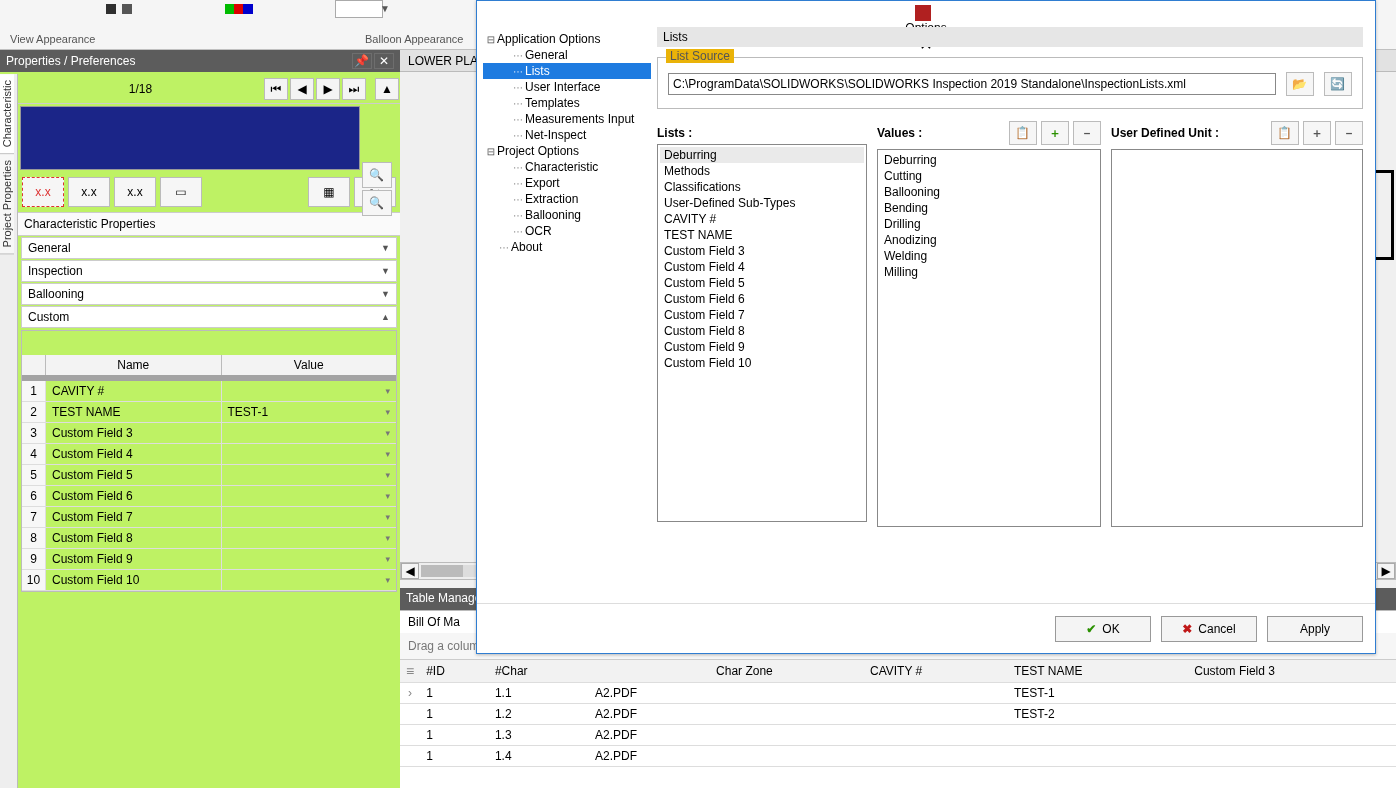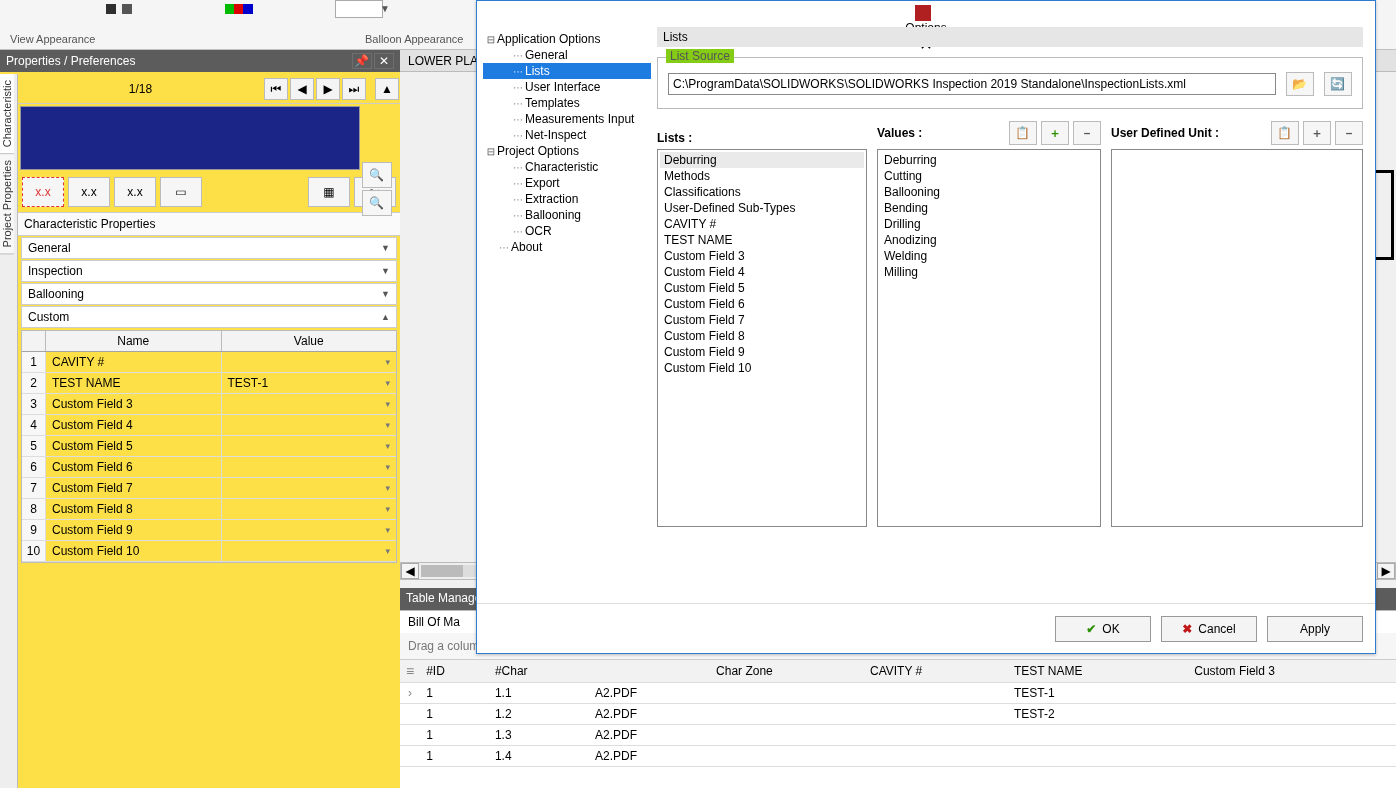--- a/index.html
+++ b/index.html
@@ -10,21 +10,21 @@
   .ribbon .grouplabel { position: absolute; bottom: 4px; font-size: 11px; color: #555; }
   .ribbon .grouplabel.va { left: 10px; }
   .ribbon .grouplabel.ba { left: 365px; }
   .ribbon .swatch { position:absolute; top:4px; width:10px;height:10px; }
   .swatch.a{left:106px;background:#2f2f2f;} .swatch.b{left:122px;background:#555;}
   .swatch.c{left:225px;background:#0b0;} .swatch.d{left:234px;background:#d00;} .swatch.e{left:243px;background:#00c;}
   .ribbon .shapebox{position:absolute;left:335px;top:0;width:48px;height:18px;border:1px solid #aaa;background:#fff;}
   .ribbon .shapearrow{position:absolute;left:380px;top:3px;font-size:10px;color:#555;}
 
   
-  .prefs { position: absolute; left: 0; top: 50px; width: 400px; height: 738px; background: #fde047; }
+  .prefs { position: absolute; left: 0; top: 50px; width: 400px; height: 738px; background: #bef264; }
   .prefs-title { background:#5c5c5c; color:#fff; padding:3px 6px; display:flex; align-items:center; }
   .prefs-title span{flex:1;}
   .prefs-title .pin,.prefs-title .close{ width:20px;height:16px;background:#5c5c5c;border:1px solid #6e6e6e;color:#fff;display:flex;align-items:center;justify-content:center;margin-left:2px;cursor:pointer;}
   .prefs-side { position:absolute;left:0;top:24px;width:18px;height:714px;background:#eee;border-right:1px solid #bbb;}
   .prefs-side .tab{ writing-mode:vertical-rl; transform:rotate(180deg); padding:6px 1px; font-size:11px; color:#333; border-top:1px solid #bbb;background:#f7f7f7;}
   .prefs-side .tab.active{background:#fff;}
 
   .prefs-body{ position:absolute; left:18px; top:24px; right:0; bottom:0; }
   .navrow{ display:flex;align-items:center;justify-content:space-between;height:30px;border-bottom:1px solid #ccc;}
   .navrow .counter{flex:1;text-align:center;}
@@ -33,21 +33,21 @@
   .sidebtns{ position:absolute;right:2px;top:56px;width:36px;}
   .sidebtns button{width:30px;height:26px;margin-bottom:2px;border:1px solid #bbb;background:#f6f6f6;cursor:pointer;display:flex;align-items:center;justify-content:center;}
   .iconrow{ display:flex;gap:4px;padding:4px 4px; align-items:center; height:40px;}
   .iconrow .btn{width:42px;height:30px;border:1px solid #bbb;background:#f6f6f6;display:flex;align-items:center;justify-content:center;cursor:pointer;}
   .iconrow .btn.red{border:1px dashed #d33;color:#d33;}
   .iconrow .spacer{flex:1;}
   .section-head{ padding:4px 6px;border-top:1px solid #ccc;border-bottom:1px solid #ccc;background:#fafafa;}
   .combo{ display:flex;align-items:center;padding:3px 6px;border:1px solid #ccc;margin:1px 3px;background:#fff;cursor:pointer;justify-content:space-between;}
   .combo .caret{font-size:9px;color:#555;}
   .grid{ margin:2px 3px;border:1px solid #bbb;}
-  .grid .hdr{display:flex;background:#f3f3f3;border-bottom:1px solid #a3a3a3;}
+  .grid .hdr{display:flex;background:#f3f3f3;border-bottom:6px solid #a3a3a3;margin-top:24px;}
   .grid .hdr div{flex:1;padding:3px 6px;text-align:center;border-right:1px solid #bbb;}
   .grid .hdr div:first-child{flex:0 0 24px;}
   .grid .hdr div:last-child{border-right:none;}
   .grid .row{display:flex;border-bottom:1px solid #ddd;}
   .grid .row .num{flex:0 0 24px;text-align:center;padding:3px 2px;border-right:1px solid #ddd;background:#f7f7f7;}
   .grid .row .cell{flex:1;padding:3px 6px;border-right:1px solid #ddd;display:flex;align-items:center;}
   .grid .row .cell:last-child{border-right:none;justify-content:space-between;}
   .grid .row .cell .caret{font-size:9px;color:#777;}
 
   
@@ -78,25 +78,25 @@
   .tree .node{display:flex;align-items:center;padding:1px 2px;cursor:pointer;}
   .tree .twist{width:12px;text-align:center;color:#555;font-size:10px;}
   .tree .dots{color:#888;margin:0 2px;font-size:10px;}
   .tree .node.sel{background:#1e7be0;color:#fff;}
   .tree .lvl1{padding-left:2px;}
   .tree .lvl2{padding-left:28px;}
 
   .main{ flex:1; padding:0 6px; }
   .main .heading{background:#e6e6e6;padding:3px 6px;margin-bottom:10px;}
   .fieldset{border:1px solid #bbb;padding:14px 10px 12px 10px;position:relative;margin-bottom:12px;}
-  .fieldset .legend{position:absolute;top:-9px;left:8px;background:#84cc16;padding:0 4px;color:#555;}
+  .fieldset .legend{position:absolute;top:-9px;left:8px;background:#eab308;padding:0 4px;color:#555;}
   .pathrow{display:flex;gap:10px;align-items:center;}
   .pathrow input{flex:1;border:1px solid #888;padding:3px 4px;font-size:12px;}
   .iconbtn{width:28px;height:24px;border:1px solid #bbb;background:#f6f6f6;display:flex;align-items:center;justify-content:center;cursor:pointer;}
-  .listsrow{display:flex;gap:10px;align-items:flex-end;}
+  .listsrow{display:flex;gap:10px;align-items:center;}
   .colhead{display:flex;align-items:center;margin-bottom:4px;gap:4px;}
   .colhead .lbl{font-weight:bold;flex:1;}
   .listbox{border:1px solid #888;height:378px;padding:2px;overflow:auto;}
   .listbox .item{padding:1px 4px;cursor:pointer;}
   .listbox .item.sel{background:#eaeaea;}
   .col{display:flex;flex-direction:column;}
   .col.lists{width:210px;}
   .col.values{width:224px;}
   .col.udu{flex:1;}
   .modal .footer{position:absolute;left:0;right:0;bottom:0;height:50px;display:flex;justify-content:flex-end;align-items:center;gap:10px;padding:0 12px;border-top:1px solid #ddd;}

